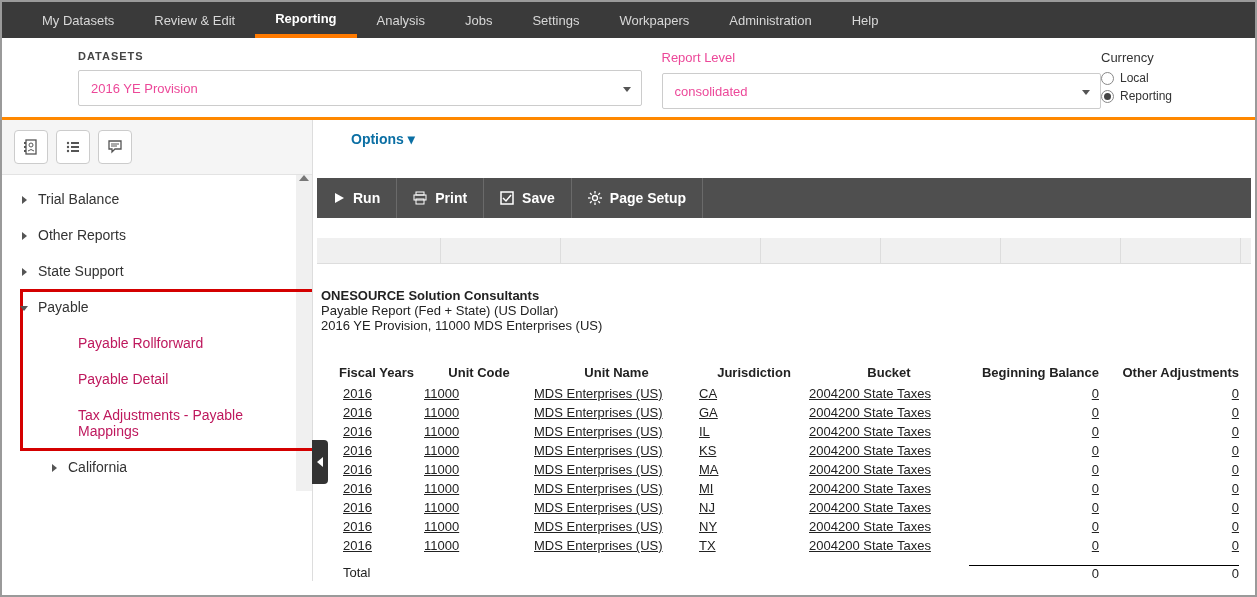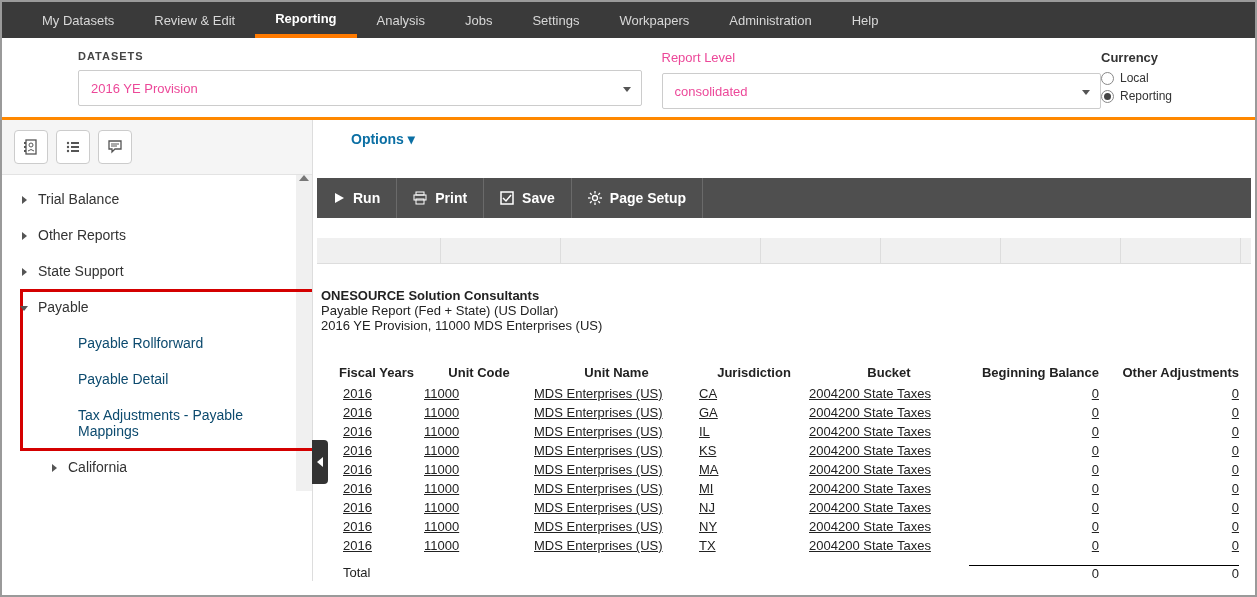--- a/index.html
+++ b/index.html
@@ -30,21 +30,21 @@
   .left-col { width: 370px; border-right:1px solid #ddd; background:#fff; position:relative; display:flex; flex-direction:column; }
   .left-icons-bar { padding:10px 12px; background:#f5f5f5; display:flex; gap:8px; border-bottom:1px solid #e3e3e3;}
   .icon-btn { width:34px; height:34px; border:1px solid #ccc; border-radius:4px; background:#fff; display:flex; align-items:center; justify-content:center; cursor:pointer; color:#555; }
   .tree { padding:6px 0 6px 10px; overflow:auto; position:relative;}
   .tree-scroll { position:absolute; right:0; top:0; bottom:0; width:16px; background:#f0f0f0; }
   .tree-scroll::before{content:""; position:absolute; top:0; left:3px; border-left:5px solid transparent; border-right:5px solid transparent; border-bottom:6px solid #777;}
   .tree-item { display:flex; align-items:center; padding:10px 8px 10px 26px; font-size:14px; color:#333; cursor:pointer; position:relative;}
   .tree-item::before { content:""; position:absolute; left:10px; top:15px; border-top:4px solid transparent; border-bottom:4px solid transparent; border-left:5px solid #555; }
   .tree-item.expanded::before { border-left:4px solid transparent; border-right:4px solid transparent; border-top:5px solid #555; border-bottom:none; left:8px; top:17px;}
   .subtree { padding-left:40px; }
-  .sub-item { padding:10px 8px 10px 26px; font-size:14px; color:#0c4a6e; cursor:pointer; }
+  .sub-item { padding:10px 8px 10px 26px; font-size:14px; color:#be185d; cursor:pointer; }
   .sub-group-indent .tree-item { padding-left:56px;}
   .sub-group-indent .tree-item::before { left:40px; }
   .red-box { border:3px solid #d40000; position:absolute; pointer-events:none; }
 
   .right-col { flex:1; display:flex; flex-direction:column; position:relative; background:#fff;justify-content:space-between;}
   .options-row { padding:10px 14px 4px 38px; }
   .options-link { color:#0b6fa4; font-size:14px; cursor:pointer; font-weight:bold;}
   .options-link .caret { color:#0b6fa4; }
   .action-bar { background:#4f4f4f; height:40px; display:flex; align-items:stretch; margin:6px 4px 0 4px;}
   .action-btn { padding:0 16px; display:flex; align-items:center; color:#fff; font-size:14px; font-weight:bold; border-right:1px solid #6a6a6a; cursor:pointer; gap:8px;}
@@ -102,21 +102,21 @@
         <span>2016 YE Provision</span>
       </div>
     </div>
     <div class="mid">
       <div class="field-label normal">Report Level</div>
       <div class="dropdown">
         <span>consolidated</span>
       </div>
     </div>
     <div class="right">
-      <div style="font-size:13px;margin-bottom:4px;font-weight:bold;">Currency</div>
+      <div style="font-size:13px;margin-bottom:4px;">Currency</div>
       <div class="radio-row">
         <span class="radio-outer"></span>
         <span>Local</span>
       </div>
       <div class="radio-row">
         <span class="radio-outer">
             <span class="radio-inner"></span>
           </span>
         <span>Reporting</span>
       </div>

